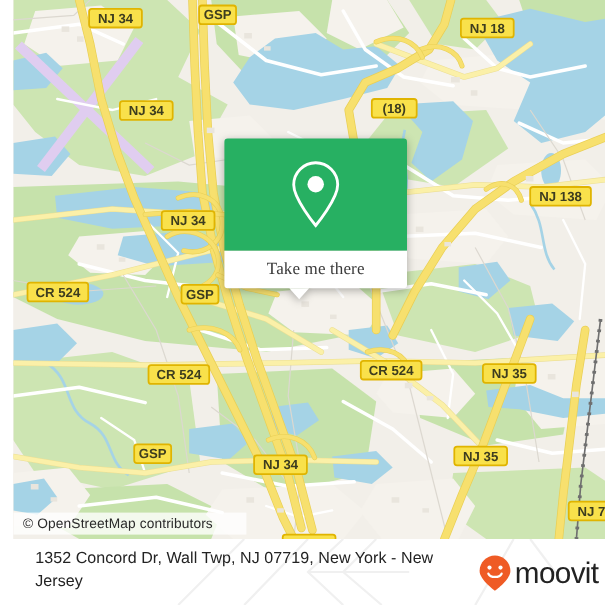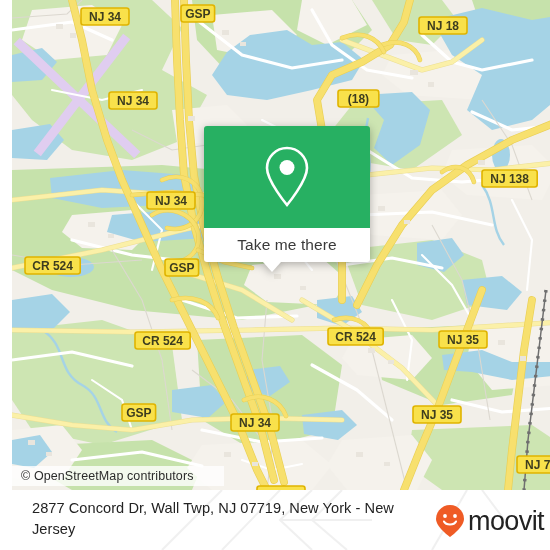--- a/index.html
+++ b/index.html
@@ -50,20 +50,21 @@
     white-space: nowrap;
   }
 
   
   #callout {
     position: absolute;
     left: 192px;
     top: 126px;
     width: 136px;
     filter: drop-shadow(0 2px 4px rgba(0,0,0,0.30));
+    font-family: Liberation Serif, serif;
   }
   #callout-green {
     width: 166px;
     height: 102px;
     background: #27b062;
     border-radius: 3px 3px 0 0;
     display: flex;
     align-items: center;
     justify-content: center;
   }
@@ -455,21 +456,21 @@
       <g stroke="#f0f0f0" stroke-width="2" fill="none">
         <path d="M150,60 L210,0"></path>
         <path d="M210,60 L268,0"></path>
         <path d="M300,0 L268,30 L300,60"></path>
         <path d="M330,0 L300,30 L335,60"></path>
         <path d="M268,30 L360,30"></path>
         <path d="M420,60 L455,0"></path>
         <path d="M470,0 L500,40"></path>
       </g>
     </svg>
-    <div id="footer-text">2877 Concord Dr, Wall Twp, NJ 07719, New York - New Jersey</div>
+    <div id="footer-text">1352 Concord Dr, Wall Twp, NJ 07719, New York - New Jersey</div>
     <div id="footer-logo">
       <svg width="30" height="34" viewBox="0 0 30 34">
         <path d="M15 1 C7.3 1 1 7.3 1 15 C1 23 15 33 15 33 C15 33 29 23 29 15 C29 7.3 22.7 1 15 1 Z" fill="#ef5b25"></path>
         <circle cx="10" cy="12" r="1.9" fill="#ffffff"></circle>
         <circle cx="20" cy="12" r="1.9" fill="#ffffff"></circle>
         <path d="M9 17.5 C11 21.5 19 21.5 21 17.5" fill="none" stroke="#ffffff" stroke-width="2.1" stroke-linecap="round"></path>
       </svg>
       <span id="moovit-word">moovit</span>
     </div>
   </div>

